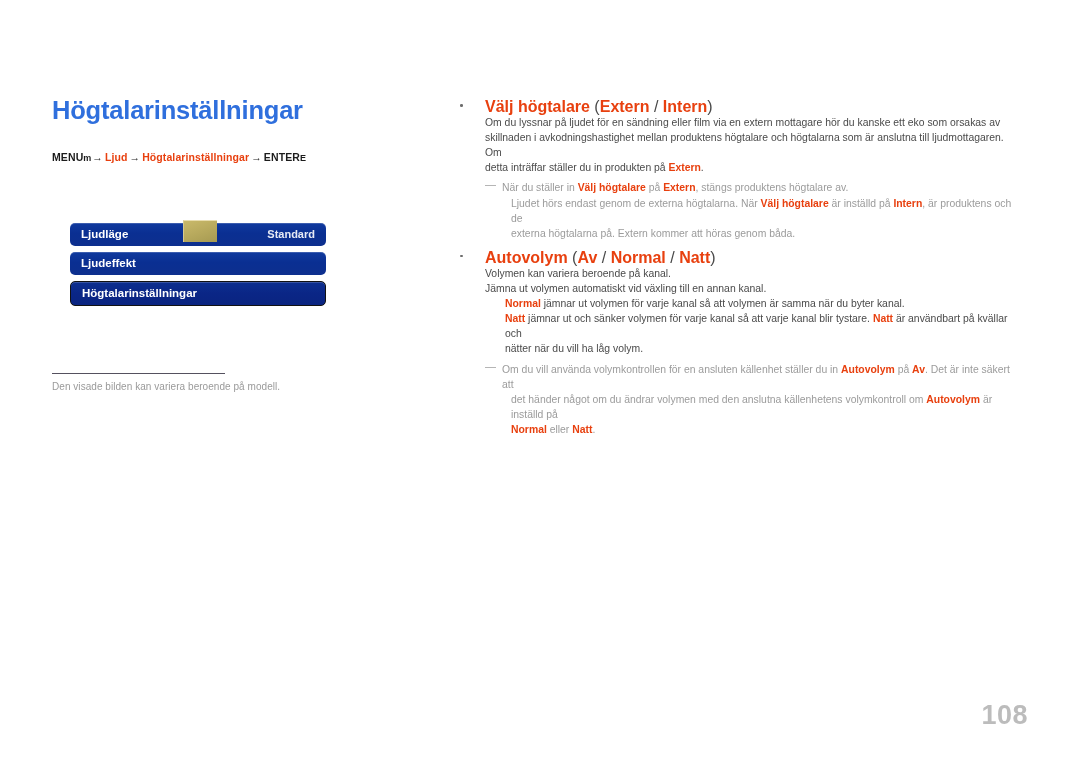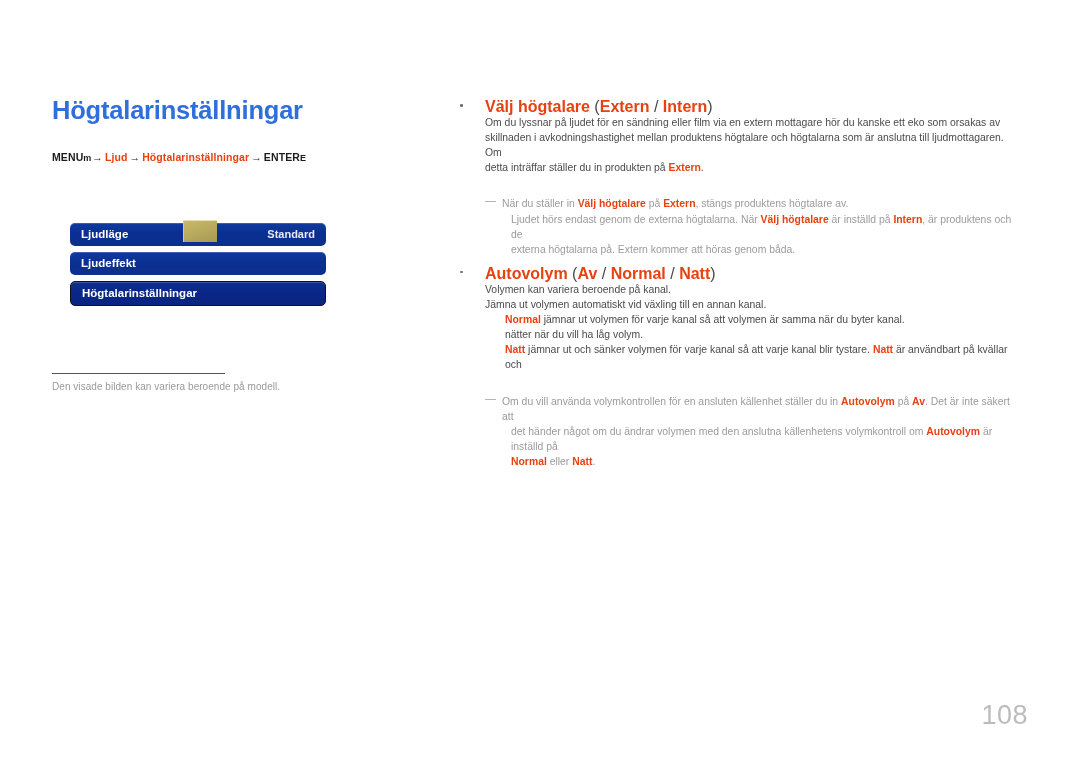--- a/index.html
+++ b/index.html
@@ -176,21 +176,21 @@
   .para-indent {
     padding-left: 47px;
     color: #4a4a4a;
   }
   .rd { color: #e8400f; font-weight: bold; }
 
   .note {
     position: relative;
     padding-left: 44px;
     color: #9b9b9b;
-    margin-top: 21px;
+    margin-top: 5px;
   }
   .note .dash {
     position: absolute;
     left: 27px;
     top: 5px;
     width: 11px;
     height: 0;
     border-top: 1.6px solid #b5b5b5;
   }
   .note .note-indent { padding-left: 9px; display: block; }
@@ -214,21 +214,21 @@
   .spacer-md { height: 9px; }
 
   
   .page-number {
     position: absolute;
     right: 52px;
     top: 700px;
     font-size: 27px;
     color: #bcbcbc;
     letter-spacing: 0.5px;
-    font-weight: normal;
+    font-weight: bold;
   }
 </style>
 </head>
 <body>
 
 <div class="page">
 
   <div class="left-col">
     <h1 class="page-title">Högtalarinställningar</h1>
 
@@ -290,24 +290,24 @@
       <div class="bullet-head">
         <span class="dot"></span><span>Autovolym</span><span class="paren"> (</span><span class="opt">Av</span><span class="sep"> / </span><span class="opt">Normal</span><span class="sep"> / </span><span class="opt">Natt</span><span class="paren">)</span>
       </div>
 
       <div class="para">Volymen kan variera beroende på kanal.</div>
       <div class="para">Jämna ut volymen automatiskt vid växling till en annan kanal.</div>
 
       <div class="para-indent">
         <span class="rd">Normal</span><span> jämnar ut volymen för varje kanal så att volymen är samma när du byter kanal.</span>
       </div>
-      <div class="para-indent">nätter när du vill ha låg volym.</div>
       <div class="para-indent">
         <span class="rd">Natt</span><span> jämnar ut och sänker volymen för varje kanal så att varje kanal blir tystare. </span><span class="rd">Natt</span><span> är användbart på kvällar och</span>
       </div>
+      <div class="para-indent">nätter när du vill ha låg volym.</div>
 
       <div class="note">
         <span class="dash"></span>
         <span><span class="gr">Om du vill använda volymkontrollen för en ansluten källenhet ställer du in </span><span class="rd">Autovolym</span><span class="gr"> på </span><span class="rd">Av</span><span class="gr">. Det är inte säkert att</span></span>
         <span class="note-indent"><span class="gr">det händer något om du ändrar volymen med den anslutna källenhetens volymkontroll om </span><span class="rd">Autovolym</span><span class="gr"> är inställd på</span></span>
         <span class="note-indent"><span class="rd">Normal</span><span class="gr"> eller </span><span class="rd">Natt</span><span class="gr">.</span></span>
       </div>
     </div>
   </div>
 

